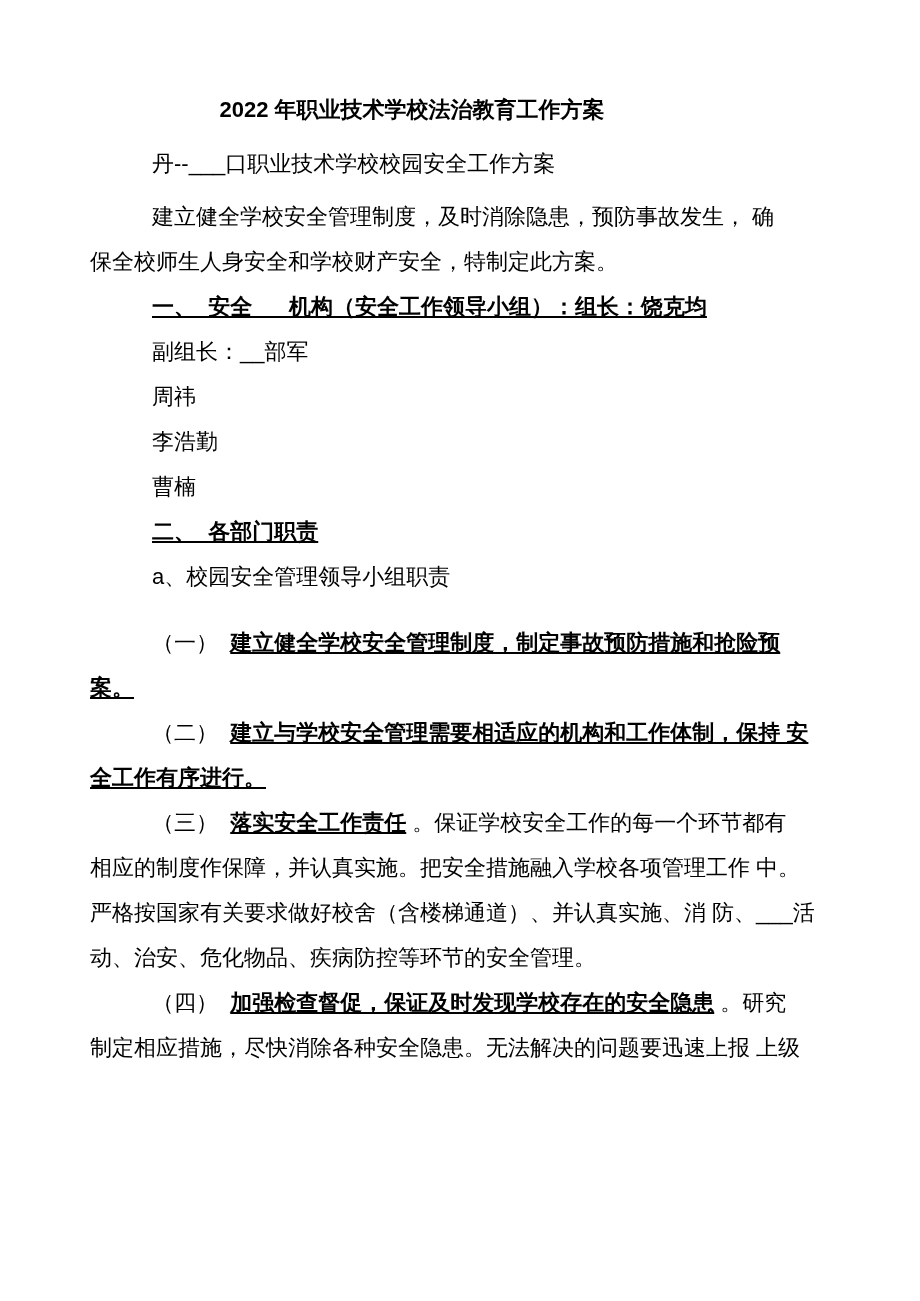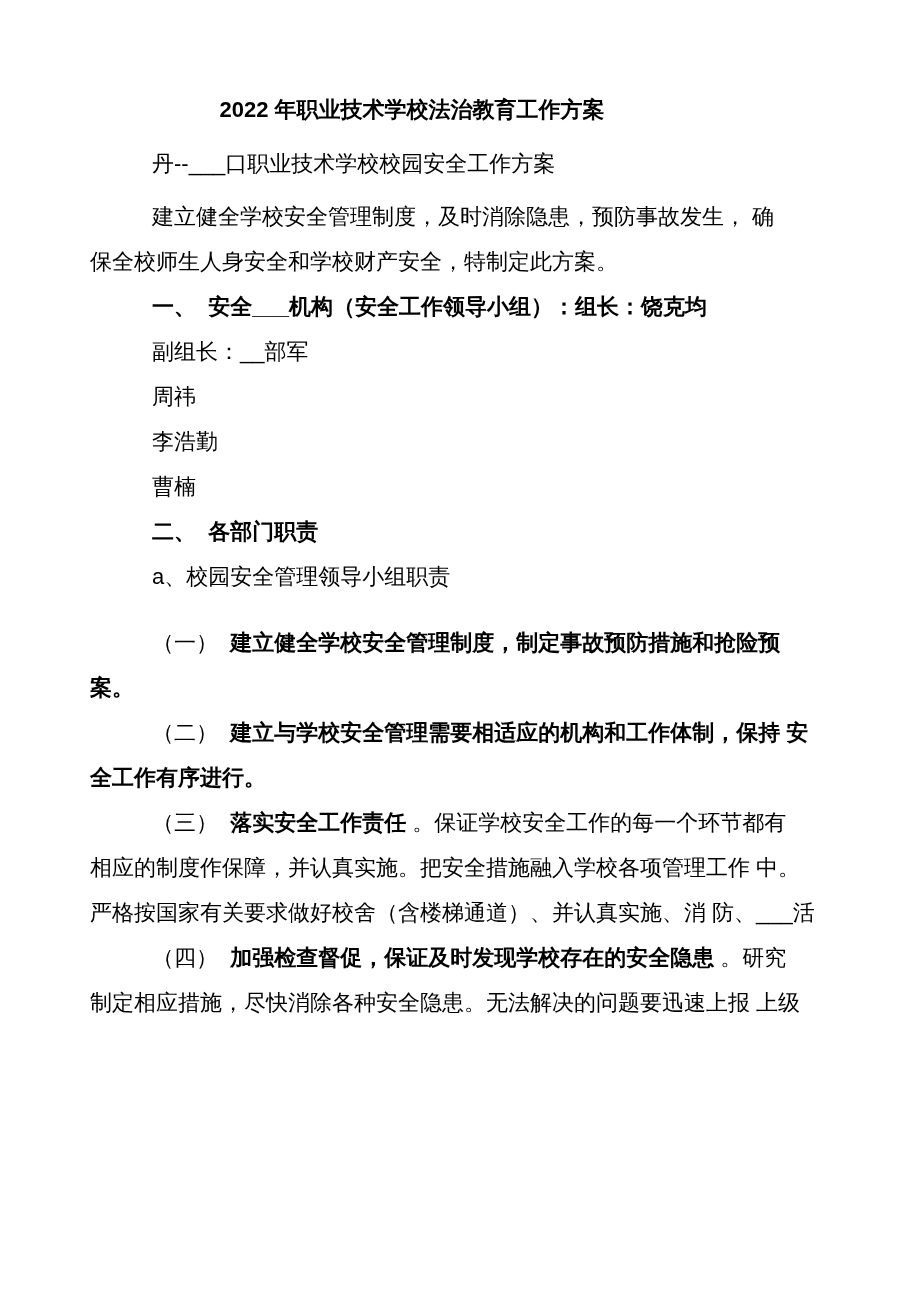--- a/index.html
+++ b/index.html
@@ -39,20 +39,21 @@
     padding-left: 152px;
   }
   .line.gap-sm {
     margin-top: 8px;
   }
   .line.gap-lg {
     margin-top: 21px;
   }
   .bold {
     font-weight: 700;
+    text-decoration: underline;
   }
 </style>
 </head>
 <body>
 
 <div class="page">
   <h1 class="title">2022 年职业技术学校法治教育工作方案</h1>
   <div class="doc-body">
       <div class="line first"><span class="">丹--___口职业技术学校校园安全工作方案</span></div>
       <div class="line first gap-sm"><span class="">建立健全学校安全管理制度，及时消除隐患，预防事故发生， 确</span></div>
@@ -64,16 +65,17 @@
       <div class="line first"><span class="">曹楠</span></div>
       <div class="line first"><span class="bold">二、  各部门职责</span></div>
       <div class="line first"><span class="">a、校园安全管理领导小组职责</span></div>
       <div class="line first gap-lg"><span class="">（一）  </span><span class="bold">建立健全学校安全管理制度，制定事故预防措施和抢险预</span></div>
       <div class="line cont"><span class="bold">案。</span></div>
       <div class="line first"><span class="">（二）  </span><span class="bold">建立与学校安全管理需要相适应的机构和工作体制，保持 安</span></div>
       <div class="line cont"><span class="bold">全工作有序进行。</span></div>
       <div class="line first"><span class="">（三）  </span><span class="bold">落实安全工作责任</span><span class=""> 。保证学校安全工作的每一个环节都有</span></div>
       <div class="line cont"><span class="">相应的制度作保障，并认真实施。把安全措施融入学校各项管理工作 中。</span></div>
       <div class="line cont"><span class="">严格按国家有关要求做好校舍（含楼梯通道）、并认真实施、消 防、___活</span></div>
+      <div class="line cont"><span class="">动、治安、危化物品、疾病防控等环节的安全管理。</span></div>
       <div class="line first"><span class="">（四）  </span><span class="bold">加强检查督促，保证及时发现学校存在的安全隐患</span><span class=""> 。研究</span></div>
       <div class="line cont"><span class="">制定相应措施，尽快消除各种安全隐患。无法解决的问题要迅速上报 上级</span></div>
     </div>
 </div>
 
 </body></html>

